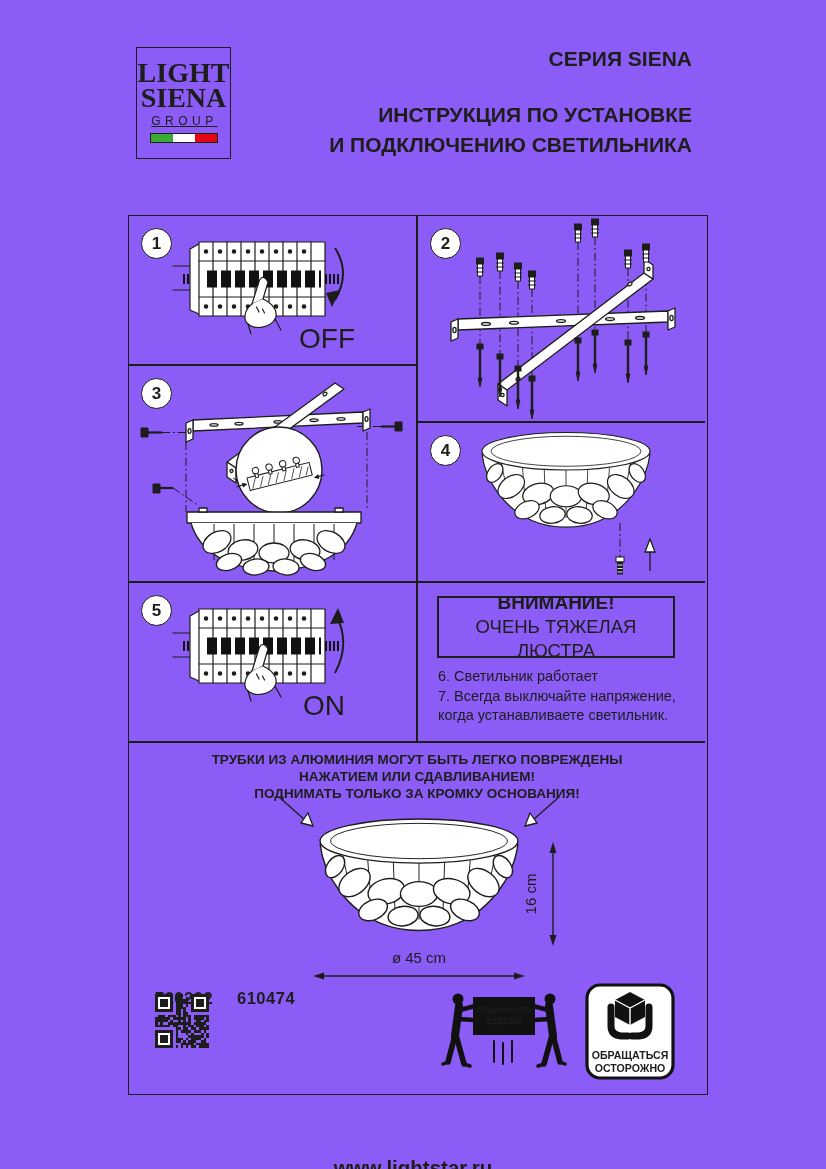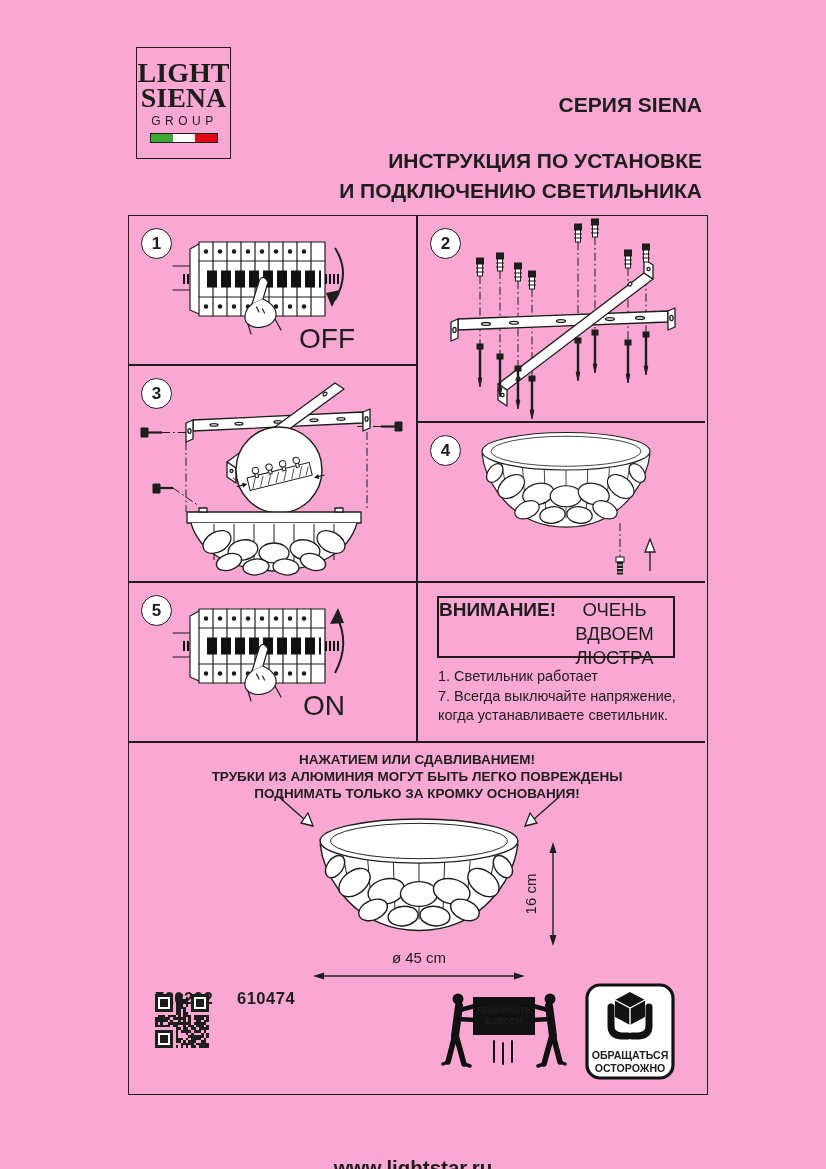--- a/index.html
+++ b/index.html
@@ -1,40 +1,40 @@
 <!DOCTYPE html>
 <html><head>
 <meta charset="utf-8">
 <style>
   html,body{margin:0;padding:0;background:#888;}
-  .page{position:relative;width:826px;height:1169px;background:#f9a8d4;
+  .page{position:relative;width:826px;height:1169px;background:#8b5cf6;
         font-family:"Liberation Sans",sans-serif;color:#1d1d1b;overflow:hidden;}
   .abs{position:absolute;}
   
   .logo-box{left:136px;top:47px;width:95px;height:112px;border:1.6px solid #1d1d1b;
             text-align:center;box-sizing:border-box;padding-top:12px;}
   .logo-word{font-family:"Liberation Serif",serif;font-weight:bold;font-size:28px;
              line-height:25px;letter-spacing:0;}
-  .logo-group{font-size:12px;letter-spacing:4.5px;margin:4px 0 0 2px;}
+  .logo-group{font-size:12px;letter-spacing:4.5px;margin:4px 0 0 2px;text-decoration:underline;}
   .flag{width:66px;height:8px;margin:5px auto 0;border:1px solid #1d1d1b;display:flex;}
   .flag span{flex:1;height:100%;}
-  .title-block{right:124px;top:44px;text-align:right;font-weight:bold;margin-top:46px;}
+  .title-block{right:134px;top:44px;text-align:right;font-weight:bold;}
   .title-line{font-size:21px;line-height:30px;}
   .title-gap{height:26px;}
   
   .grid{left:128px;top:215px;width:580px;height:880px;border:1.8px solid #1d1d1b;box-sizing:border-box;}
   .gline{position:absolute;background:#1d1d1b;}
   .cell{position:absolute;}
   .cell svg{position:absolute;left:0;top:0;}
   .num{position:absolute;left:12px;top:12px;width:29px;height:29px;border:1.5px solid #1d1d1b;
        border-radius:50%;display:flex;align-items:center;justify-content:center;
        font-weight:bold;font-size:17px;background:#fff;}
   
   .warnbox{position:absolute;left:19px;top:13px;width:234px;height:58px;border:2.4px solid #1d1d1b;
-           text-align:center;display:flex;justify-content:center;}
+           text-align:center;display:flex;flex-direction:column;justify-content:center;}
   .warn-title{font-weight:bold;font-size:19px;line-height:24px;}
   .warn-sub{font-size:18.5px;line-height:24px;}
   .notes{position:absolute;left:20px;top:84px;font-size:14.5px;line-height:19.5px;}
   
   .caution{position:absolute;left:0;top:8px;width:100%;text-align:center;
            font-weight:bold;font-size:13.5px;line-height:17px;}
   .articles-row{position:absolute;left:26px;top:246px;display:flex;gap:26px;}
   .art-col{width:56px;text-align:center;}
   .art-code{font-weight:bold;font-size:16.5px;letter-spacing:.5px;}
   .art-col svg{display:block;margin:5px auto 0;}
@@ -272,24 +272,24 @@
           <path d="M209,25 L201,41 L215,40 Z" fill="#1d1d1b" stroke="none"></path>
         </g>
         <text x="195" y="132" text-anchor="middle" font-size="28">ON</text>
       </svg>
       <div class="num">5</div>
     </div>
 
     <div class="cell" style="left:289px;top:367px;width:287px;height:158px">
       <div class="warnbox">
         <div class="warn-title">ВНИМАНИЕ!</div>
-        <div class="warn-sub">ОЧЕНЬ ВДВОЕМ ЛЮСТРА</div>
+        <div class="warn-sub">ОЧЕНЬ ТЯЖЕЛАЯ ЛЮСТРА</div>
       </div>
       <div class="notes">
-        <div>1. Светильник работает</div>
+        <div>6. Светильник работает</div>
         <div>7. Всегда выключайте напряжение,</div>
         <div>когда устанавливаете светильник.</div>
       </div>
     </div>
 
     <div class="cell" style="left:0;top:527px;width:576px;height:349px">
       <svg viewBox="0 0 576 349" width="576" height="349">
         <g stroke="#1d1d1b" fill="none" stroke-width="1.3">
           <line x1="150" y1="54" x2="176" y2="77"></line>
           <path d="M184,83 L172,80 L179,70 Z" fill="#fff"></path>
@@ -305,22 +305,22 @@
         <text transform="translate(407,151) rotate(-90)" text-anchor="middle" font-size="15">16 cm</text>
         <g stroke="#1d1d1b" stroke-width="1.4">
           <line x1="191" y1="233" x2="389" y2="233"></line>
           <path d="M184,233 L195,229.5 V236.5 Z" fill="#1d1d1b" stroke="none"></path>
           <path d="M396,233 L385,229.5 V236.5 Z" fill="#1d1d1b" stroke="none"></path>
         </g>
         <text x="290" y="220" text-anchor="middle" font-size="15">ø 45 cm</text>
       </svg>
 
       <div class="caution">
+        <div>ТРУБКИ ИЗ АЛЮМИНИЯ МОГУТ БЫТЬ ЛЕГКО ПОВРЕЖДЕНЫ</div>
         <div>НАЖАТИЕМ ИЛИ СДАВЛИВАНИЕМ!</div>
-        <div>ТРУБКИ ИЗ АЛЮМИНИЯ МОГУТ БЫТЬ ЛЕГКО ПОВРЕЖДЕНЫ</div>
         <div>ПОДНИМАТЬ ТОЛЬКО ЗА КРОМКУ ОСНОВАНИЯ!</div>
       </div>
 
       <div class="articles-row">
         <div class="art-col">
           <div class="art-code">720222</div>
           <svg class="qr" viewBox="0 0 21 21" width="54" height="54">
               <g fill="#1d1d1b" shape-rendering="crispEdges">
                 <rect x="10" y="0" width="1" height="1"></rect>
                 <rect x="8" y="1" width="1" height="1"></rect>

